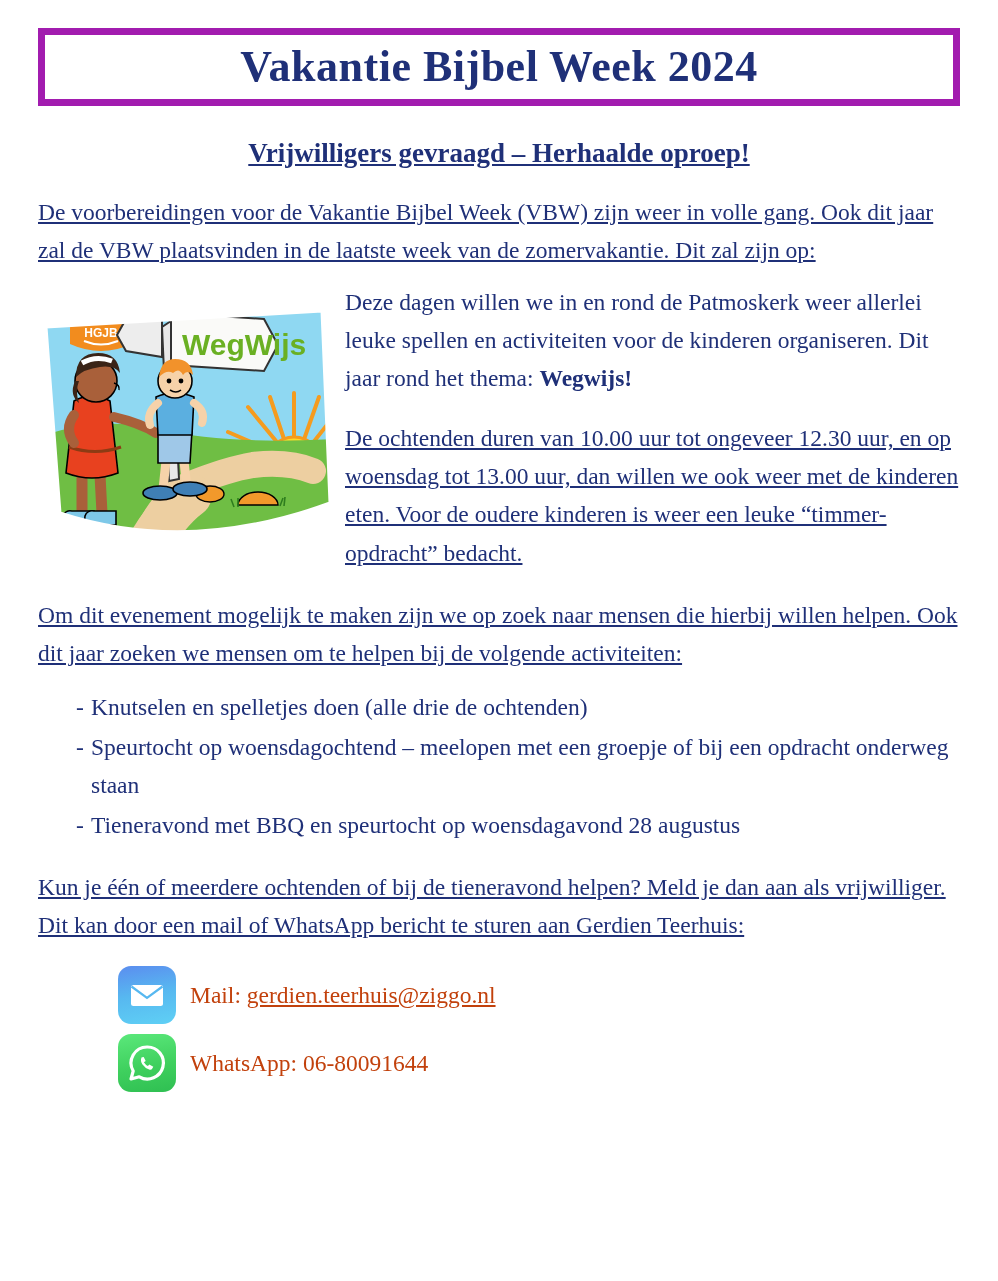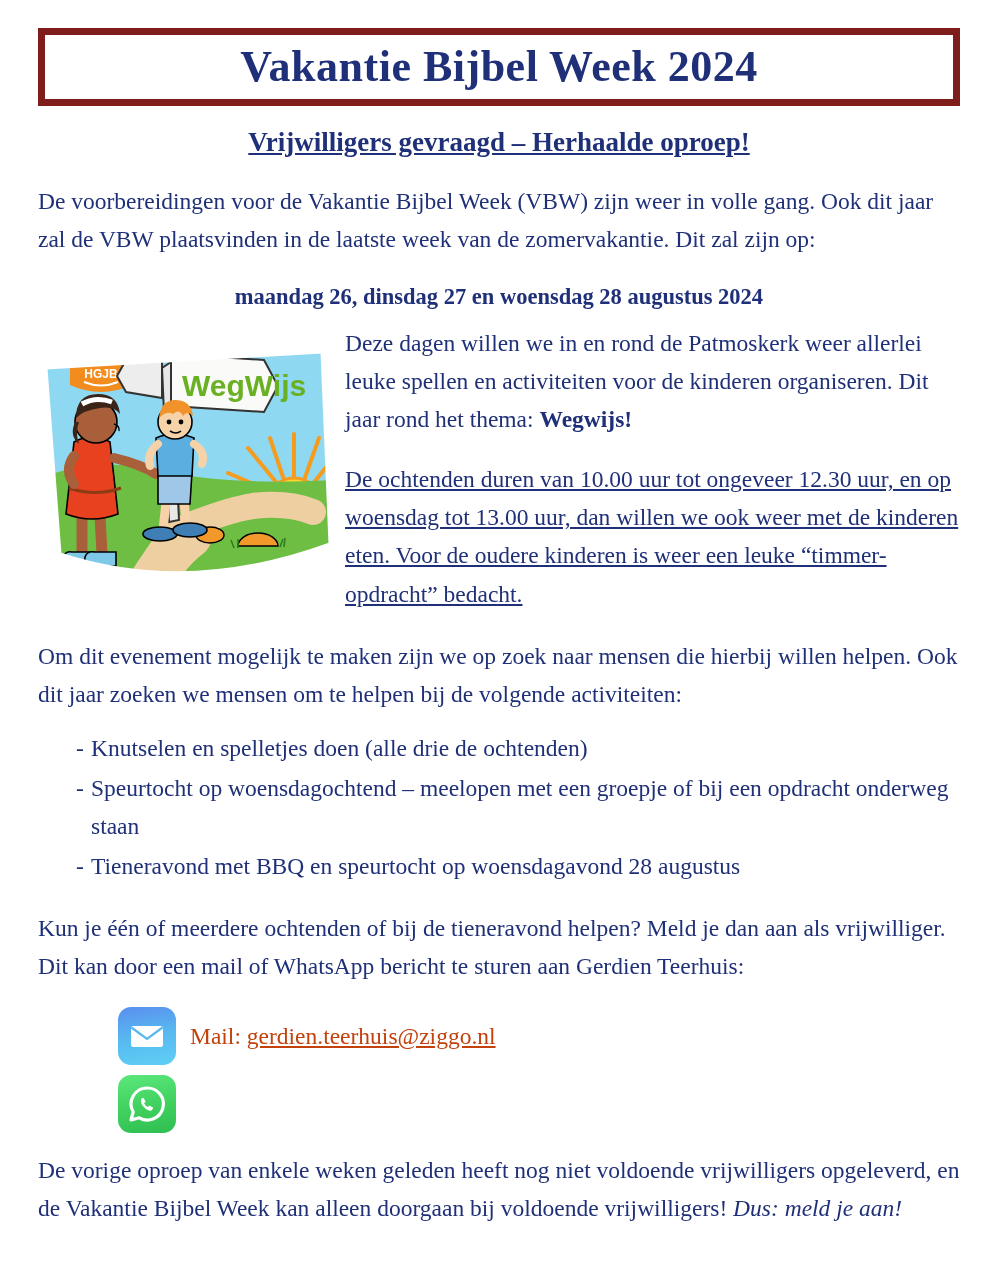--- a/index.html
+++ b/index.html
@@ -21,21 +21,21 @@
     width: 998px;
     height: 1281px;
     position: relative;
     box-sizing: border-box;
     padding: 0 38px;
   }
 
   
   .title-box {
     margin: 28px 0 0 0;
-    border: 7px solid #7f1d1d;
+    border: 7px solid #a21caf;
     background: #ffffff;
     height: 78px;
     display: flex;
     align-items: center;
     justify-content: center;
     box-sizing: border-box;
   }
   .title-text {
     font-size: 44px;
     font-weight: bold;
@@ -44,31 +44,32 @@
     line-height: 1;
     white-space: nowrap;
   }
 
   
   .subtitle {
     text-align: center;
     font-size: 27px;
     font-weight: bold;
     text-decoration: underline;
-    margin: 21px 0 0 0;
+    margin: 32px 0 0 0;
     color: #1F3078;
   }
 
   
   .para {
     font-size: 23.5px;
     line-height: 1.62;
     margin: 24px 0 0 0;
     color: #1F3078;
     text-align: left;
+    text-decoration: underline;
   }
   .para.tight { margin-top: 18px; }
 
   .dateline {
     text-align: center;
     font-weight: bold;
     font-size: 22.5px;
     margin: 26px 0 0 0;
     color: #1F3078;
   }
@@ -166,21 +167,20 @@
 <div class="page">
 
   <div class="title-box">
     <div class="title-text">Vakantie Bijbel Week 2024</div>
   </div>
 
   <div class="subtitle">Vrijwilligers gevraagd – Herhaalde oproep!</div>
 
   <p class="para">De voorbereidingen voor de Vakantie Bijbel Week (VBW) zijn weer in volle gang. Ook dit jaar zal de VBW plaatsvinden in de laatste week van de zomervakantie. Dit zal zijn op:</p>
 
-  <div class="dateline">maandag 26, dinsdag 27 en woensdag 28 augustus 2024</div>
 
   <div class="media-row">
 
     <div class="illus">
       <svg class="scene" viewBox="0 0 295 265" xmlns="http://www.w3.org/2000/svg">
         <defs>
           <clipPath id="sceneClip">
             <path d="M8 38 L284 22 L292 214 Q150 266 22 224 Z"></path>
           </clipPath>
         </defs>
@@ -318,19 +318,19 @@
       <div class="contact-text"><span>Mail: </span><span class="link">gerdien.teerhuis@ziggo.nl</span></div>
     </div>
 
     <div class="contact-row">
       <div class="contact-icon wa-icon">
         <svg viewBox="0 0 58 58" width="58" height="58">
           <path d="M29 13 a16 16 0 0 0 -13.8 24 l-2.2 8 8.3 -2.2 A16 16 0 1 0 29 13 Z" fill="none" stroke="#ffffff" stroke-width="3.2" stroke-linejoin="round"></path>
           <path d="M23.5 23.5 q-1.5 3.5 1 7 q2.6 3.6 6.6 5 q2.2 .8 3.2 -1 l1 -1.8 -4 -2.2 -1.4 1.6 q-2.4 -1.2 -4 -3.8 l1.8 -1.4 -2 -4 -1.6 .4 Z" fill="#ffffff"></path>
         </svg>
       </div>
+      <div class="contact-text"><span>WhatsApp: </span><span>06-80091644</span></div>
     </div>
 
   </div>
 
-  <p class="para tight"><span>De vorige oproep van enkele weken geleden heeft nog niet voldoende vrijwilligers opgeleverd, en de Vakantie Bijbel Week kan alleen doorgaan bij voldoende vrijwilligers!  </span><span class="ital">Dus: meld je aan!</span></p>
 
 </div>
 
 </body></html>

